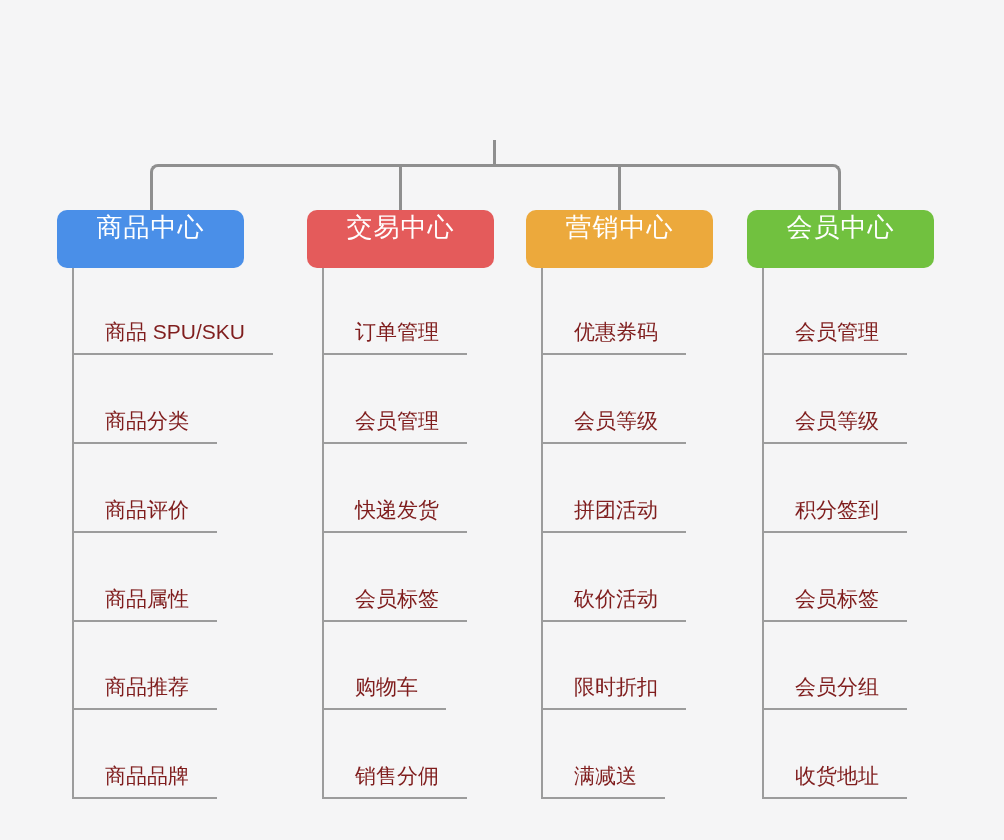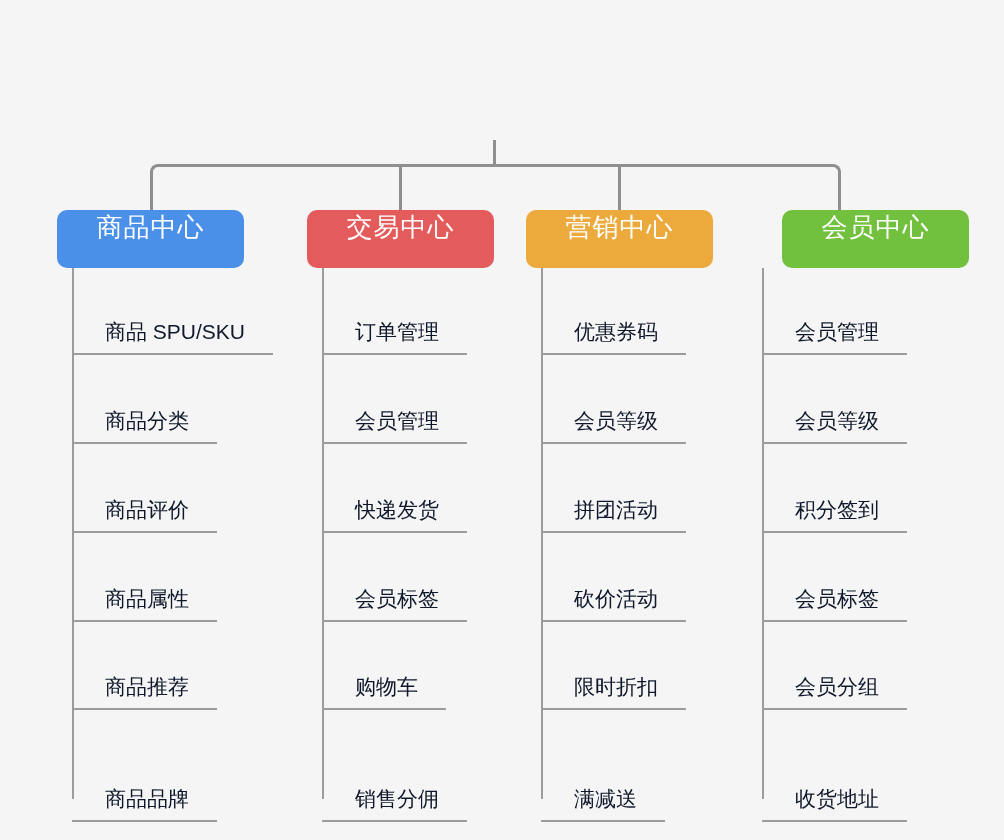--- a/index.html
+++ b/index.html
@@ -57,30 +57,30 @@
   }
 
   .spine{
     position:absolute;left:15px;top:58px;width:2px;height:531px;
     background:#9c9c9c;
   }
 
   .leaf{
     position:absolute;left:15px;
     white-space:nowrap;
-    font-size:21px;color:#0f172a;line-height:25px;
+    font-size:21px;color:#7f1d1d;line-height:25px;
     padding:0 28px 9px 33px;
     border-bottom:2px solid #9c9c9c;
   }
   .leaf-1{top:109px;}
   .leaf-2{top:198px;}
   .leaf-3{top:287px;}
   .leaf-4{top:376px;}
   .leaf-5{top:464px;}
-  .leaf-6{top:553px;margin-top:23px;}
+  .leaf-6{top:553px;}
 </style>
 </head>
 <body>
 
 <div class="canvas">
 
 
   <div class="conn conn-stem"></div>
   <div class="conn conn-elbow-left"></div>
   <div class="conn conn-elbow-right"></div>
@@ -120,21 +120,21 @@
     <div class="spine"></div>
     <div class="leaf leaf-1"><span>优惠券码</span></div>
     <div class="leaf leaf-2"><span>会员等级</span></div>
     <div class="leaf leaf-3"><span>拼团活动</span></div>
     <div class="leaf leaf-4"><span>砍价活动</span></div>
     <div class="leaf leaf-5"><span>限时折扣</span></div>
     <div class="leaf leaf-6"><span>满减送</span></div>
   </div>
 
   <div class="column col-4">
-    <div class="branch" style="background-color: rgb(113, 193, 63); margin-left: 35px;">
+    <div class="branch" style="background-color: rgb(113, 193, 63);">
       <span>会员中心</span>
     </div>
     <div class="spine"></div>
     <div class="leaf leaf-1"><span>会员管理</span></div>
     <div class="leaf leaf-2"><span>会员等级</span></div>
     <div class="leaf leaf-3"><span>积分签到</span></div>
     <div class="leaf leaf-4"><span>会员标签</span></div>
     <div class="leaf leaf-5"><span>会员分组</span></div>
     <div class="leaf leaf-6"><span>收货地址</span></div>
   </div>

